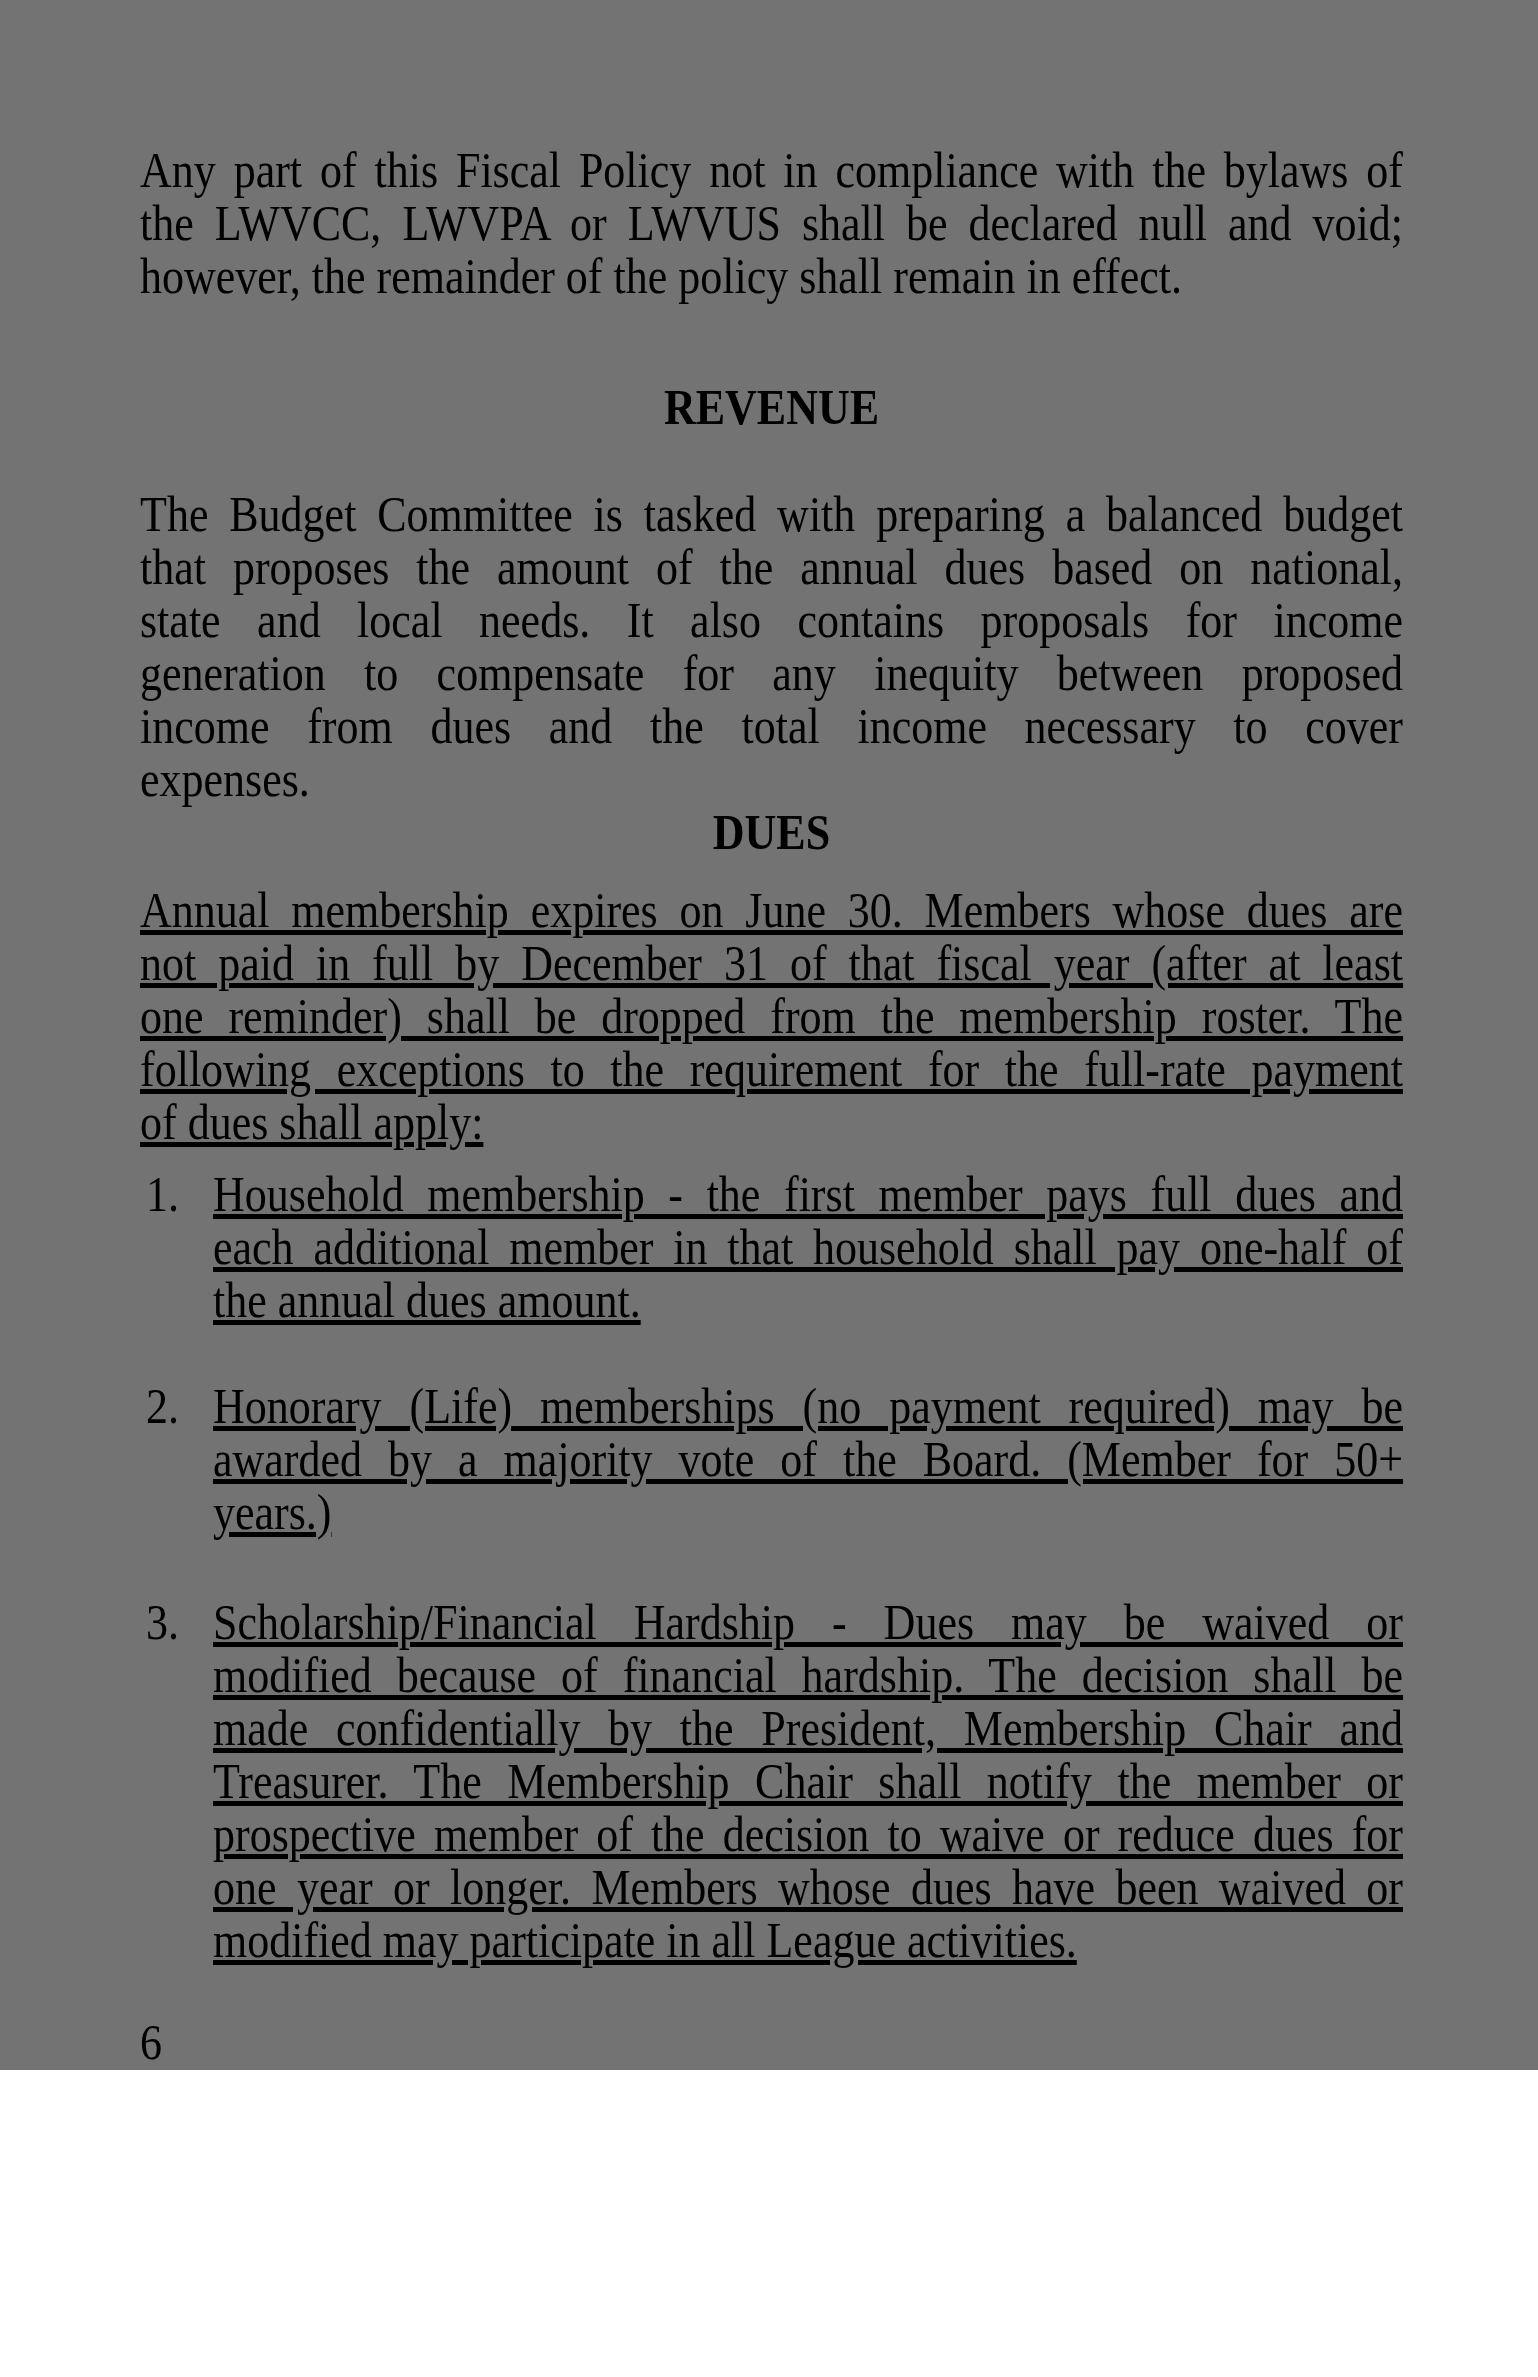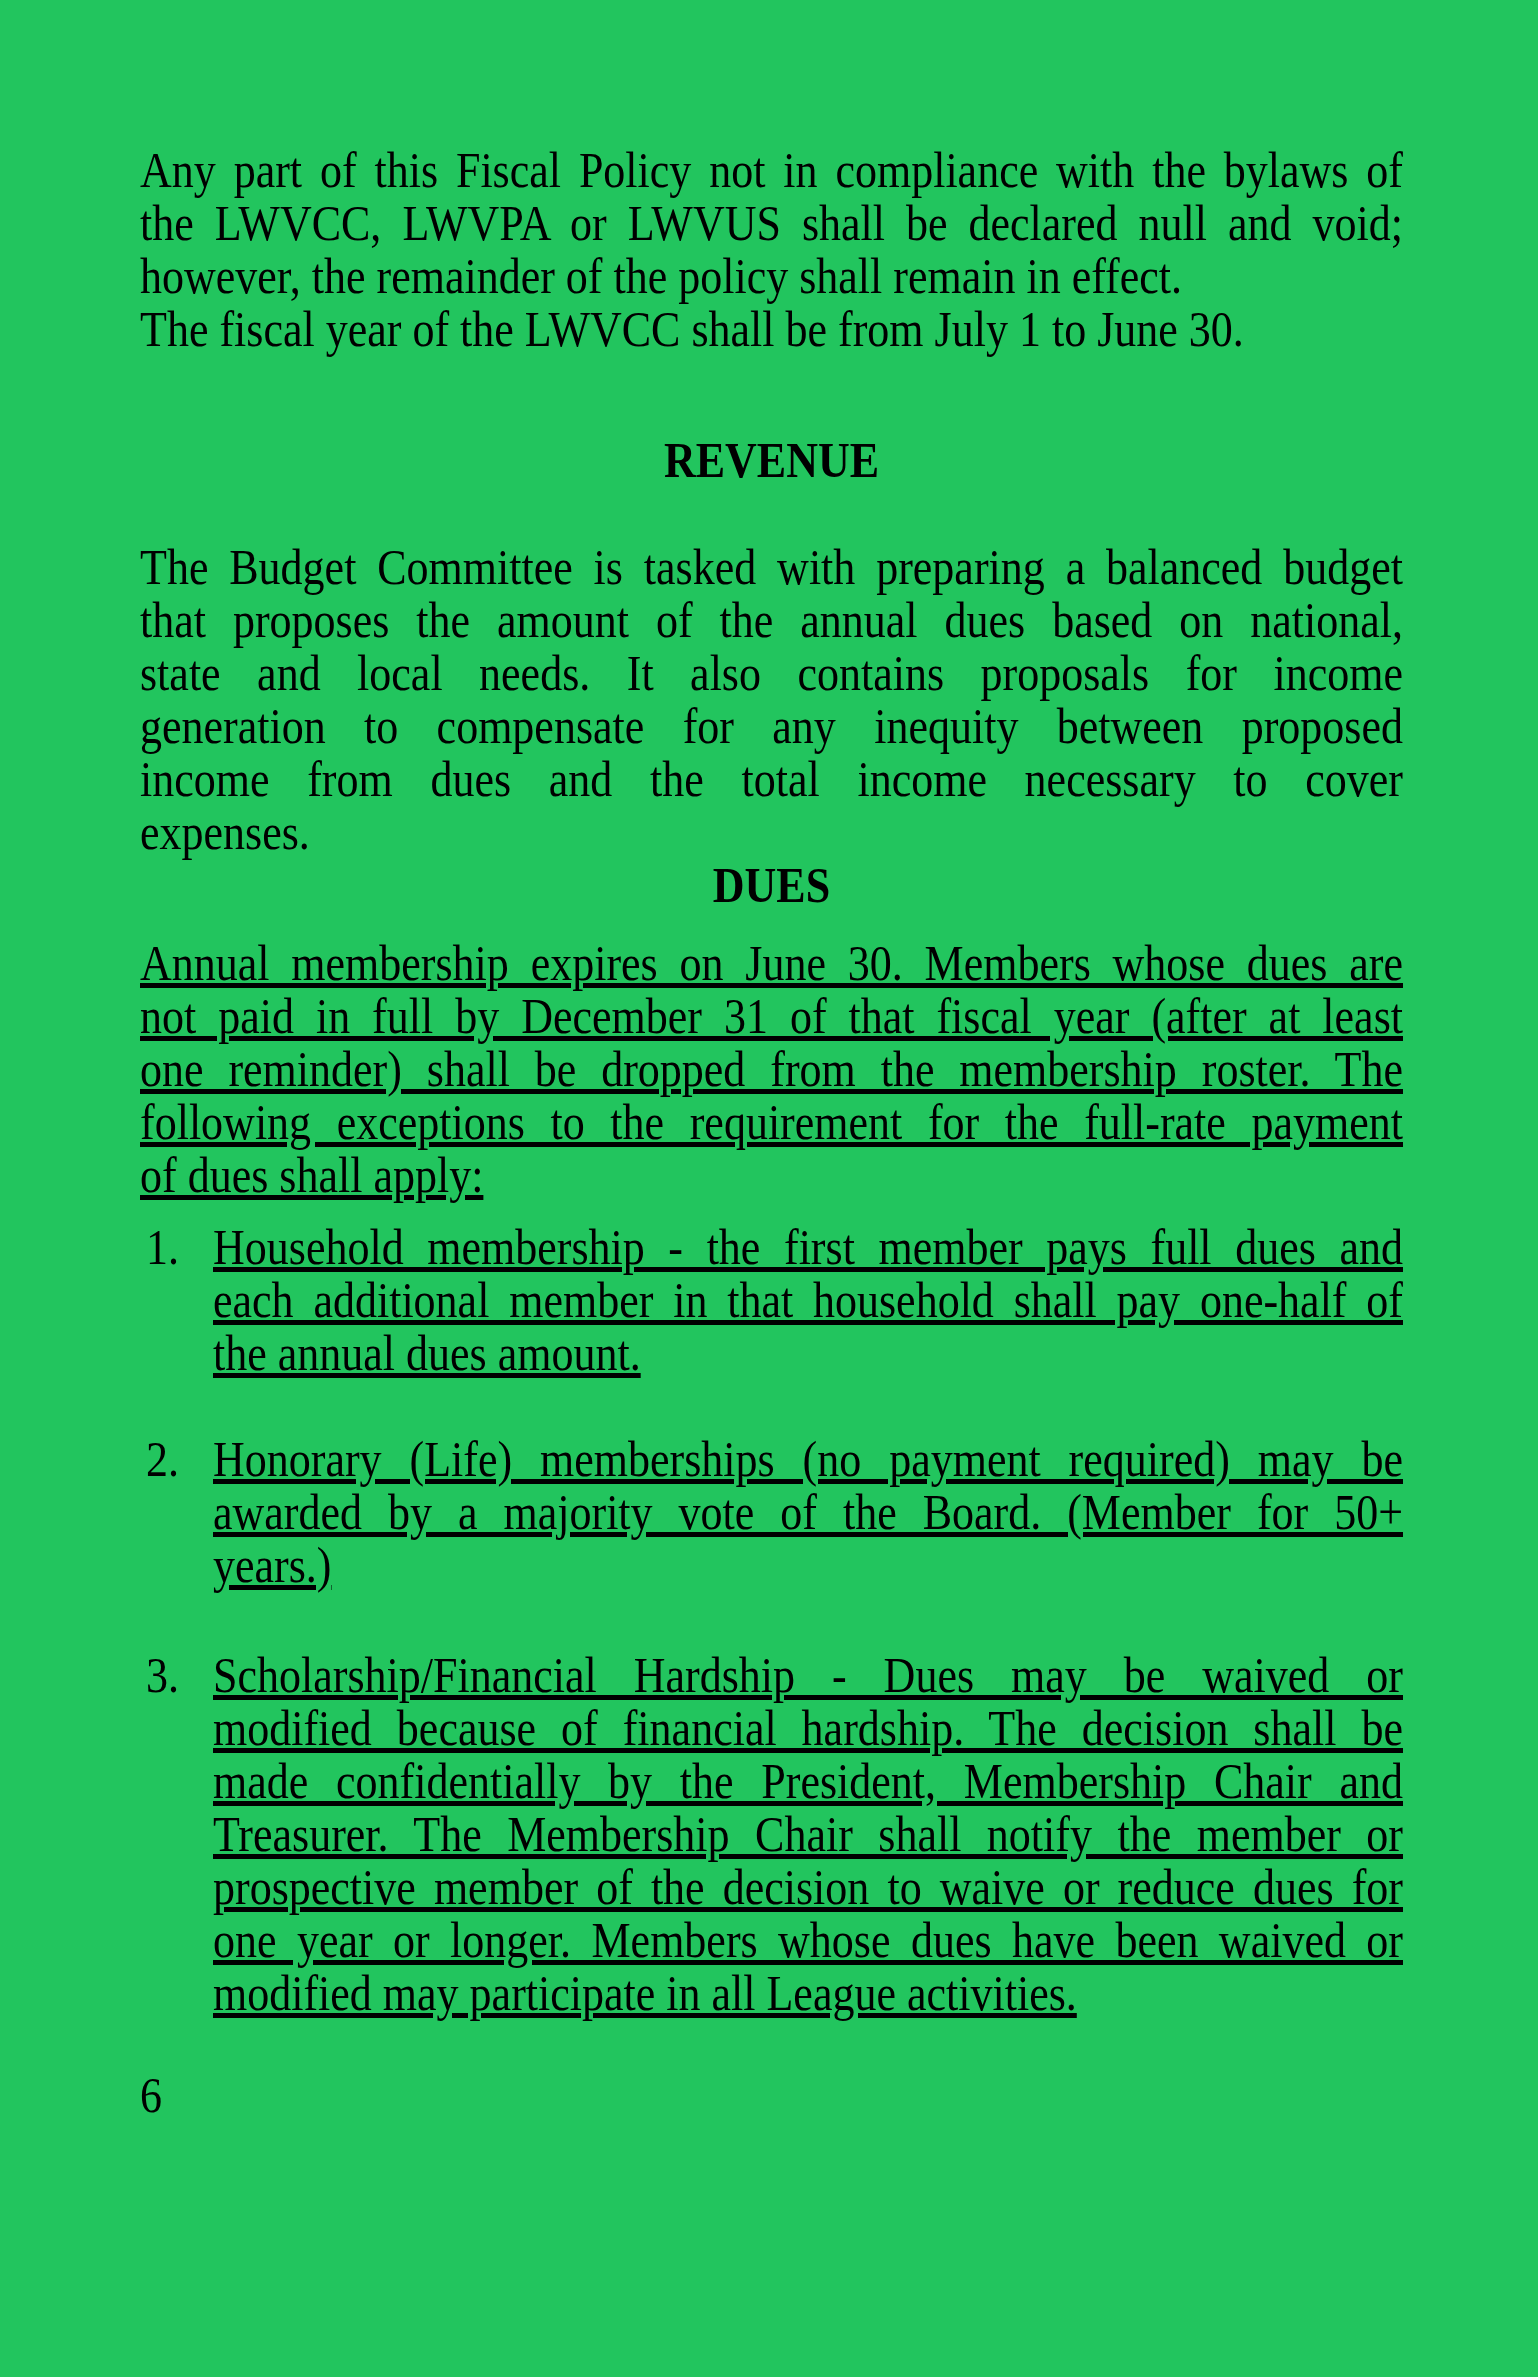--- a/index.html
+++ b/index.html
@@ -3,23 +3,23 @@
 <meta charset="utf-8">
 <style>
   html, body {
     margin: 0;
     padding: 0;
     background: #ffffff;
   }
   .page {
     position: relative;
     width: 1538px;
-    height: 2377px;
+    height: 2070px;
     box-sizing: border-box;
-    background: #22c55e;
+    background: #737373;
     color: #000000;
     font-family: "Liberation Serif", "DejaVu Serif", serif;
     font-size: 50px;
     line-height: 53px;
     padding: 144px 135px 15px 140px;
     overflow: hidden;
   }
   
   .line {
     width: 113.6364%;
@@ -70,23 +70,20 @@
 <body>
 
 <div class="page">
 
   <div class="para">
       <div class="line">Any part of this Fiscal Policy not in compliance with the bylaws of</div>
       <div class="line">the LWVCC, LWVPA or LWVUS shall be declared null and void;</div>
       <div class="line last">however, the remainder of the policy shall remain in effect.</div>
     </div>
 
-  <div class="para">
-      <div class="line last">The fiscal year of the LWVCC shall be from July 1 to June 30.</div>
-    </div>
 
   <div class="heading mt-heading-revenue">
     <div class="line">REVENUE</div>
   </div>
 
   <div class="para mt-para-revenue">
       <div class="line">The Budget Committee is tasked with preparing a balanced budget</div>
       <div class="line">that proposes the amount of the annual dues based on national,</div>
       <div class="line">state and local needs.  It also contains proposals for income</div>
       <div class="line">generation to compensate for any inequity between proposed</div>

